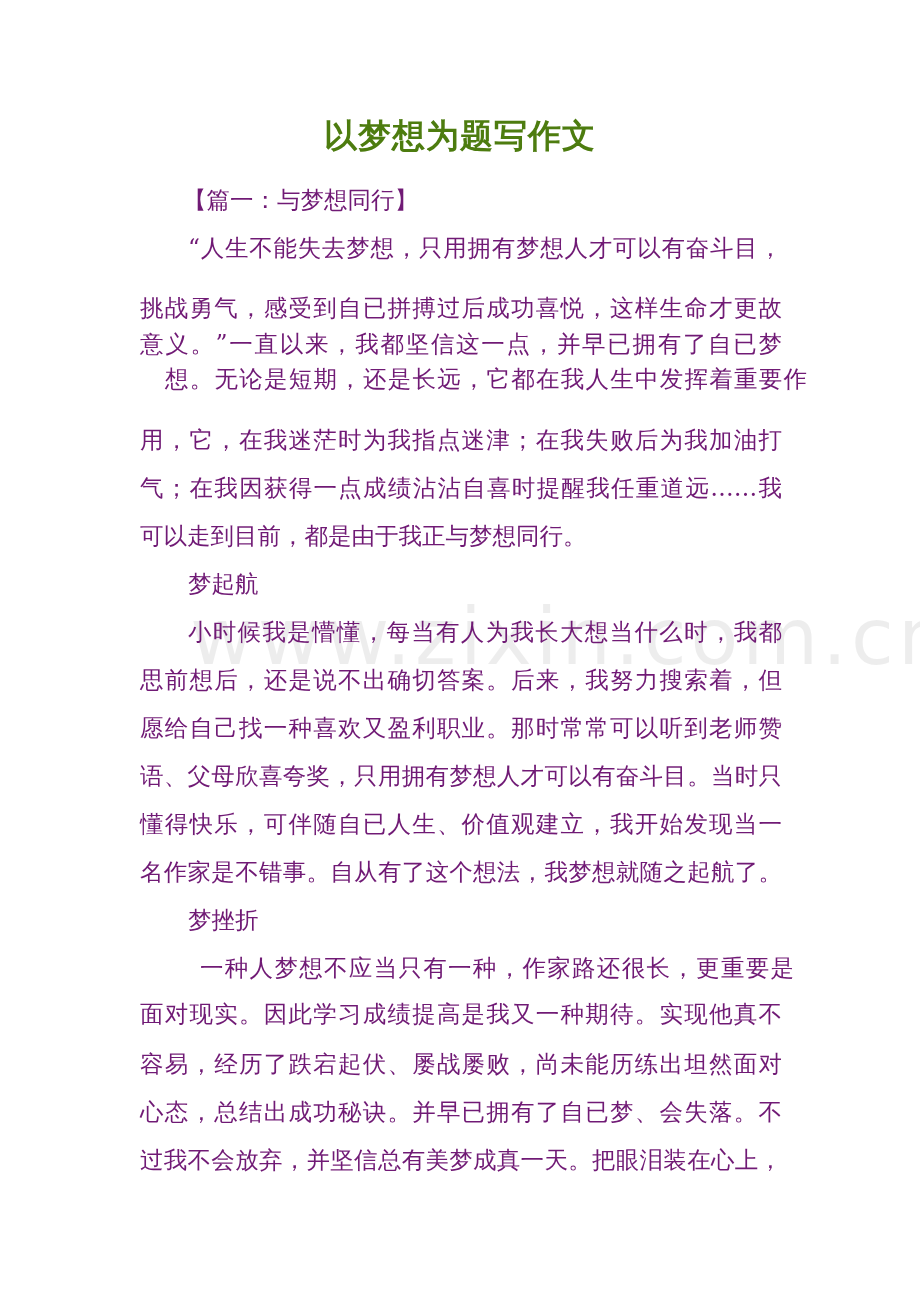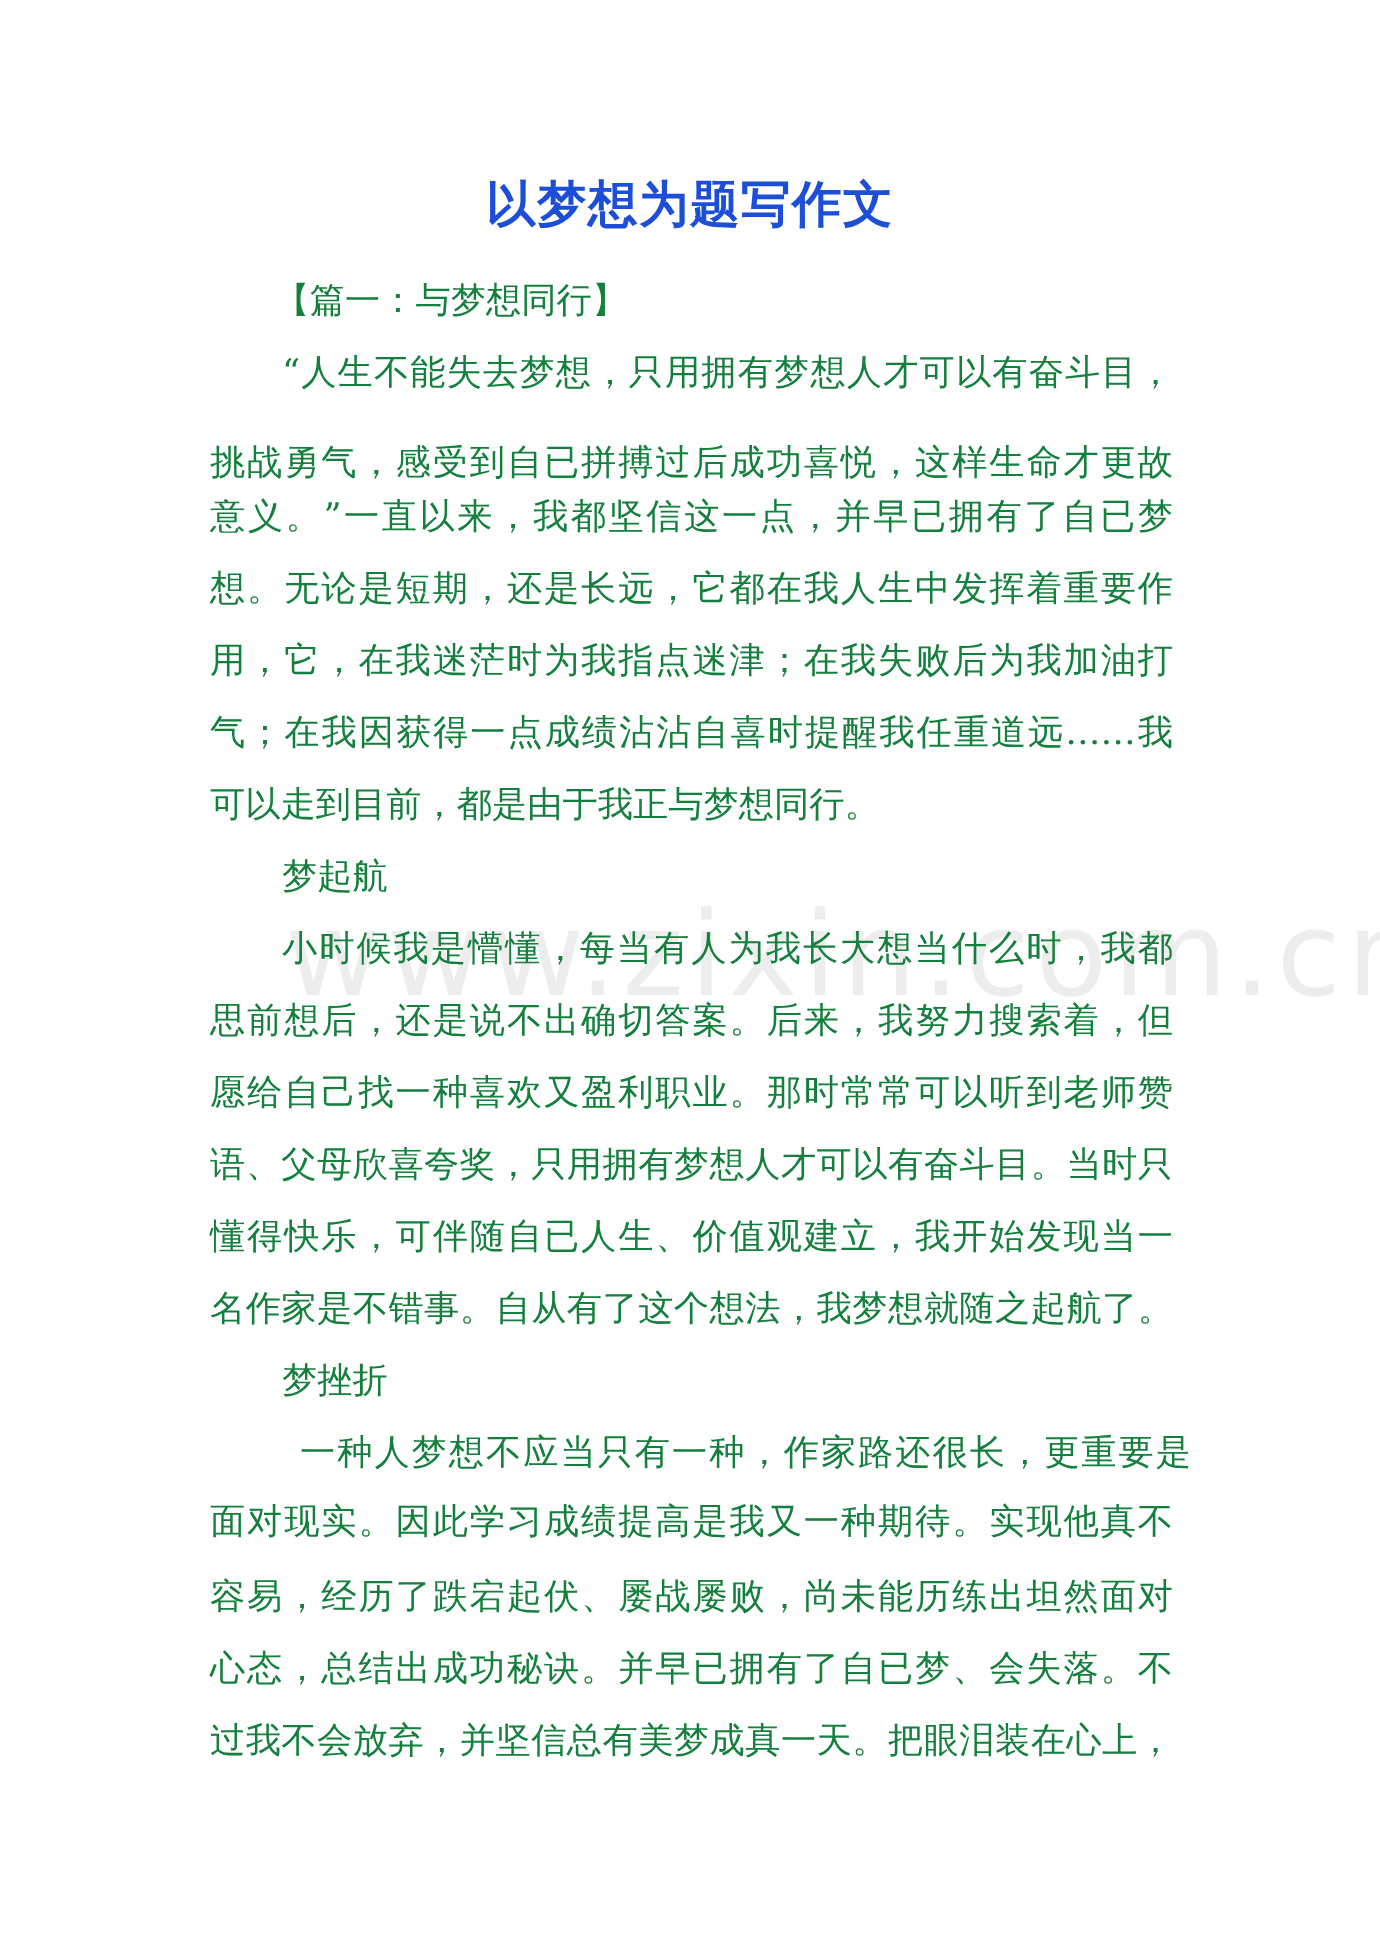--- a/index.html
+++ b/index.html
@@ -1,40 +1,40 @@
 <!DOCTYPE html>
 <html><head>
 <meta charset="utf-8">
 <style>
   html, body { margin: 0; padding: 0; background: #ffffff; }
   body { width: 920px; height: 1302px; position: relative; overflow: hidden;
          font-family: "DejaVu Serif", "Liberation Serif", serif; color: #111; }
   .page { position: absolute; left: 0; top: 0; width: 920px; height: 1302px; background: #fff; }
   .title { position: absolute; left: 0; width: 920px; top: 114px; text-align: center;
            font-family: "DejaVu Sans", "Liberation Sans", sans-serif; font-weight: bold;
-           font-size: 33px; line-height: 44px; color: #1d4ed8; letter-spacing: 1px; }
+           font-size: 33px; line-height: 44px; color: #4d7c0f; letter-spacing: 1px; }
   .line { position: absolute; left: 140px; width: 642px; font-size: 23.5px; line-height: 30px;
-          white-space: nowrap; text-align: justify; text-align-last: justify; color: #15803d; }
+          white-space: nowrap; text-align: justify; text-align-last: justify; color: #701a75; }
   .line.indent { left: 188px; width: 594px; }
   .line.short { text-align: left; text-align-last: left; }
   .watermark { position: absolute; left: 190px; top: 592px; font-family: "DejaVu Sans", "Liberation Sans", sans-serif;
                font-size: 78px; color: rgba(0,0,0,0.07); letter-spacing: 4px; pointer-events: none; }
 </style>
 </head>
 <body>
 
 <div class="page">
   <div class="watermark">www.zixin.com.cn</div>
   <div class="title">以梦想为题写作文</div>
   <div class="line short" style="left:183px; top:185px;">【篇一：与梦想同行】</div>
 
   <div class="line indent" style="top:233px;">“人生不能失去梦想，只用拥有梦想人才可以有奋斗目，</div>
   <div class="line" style="top:281px;margin-top:12px;">挑战勇气，感受到自已拼搏过后成功喜悦，这样生命才更故</div>
   <div class="line" style="top:329px;">意义。”一直以来，我都坚信这一点，并早已拥有了自已梦</div>
-  <div class="line" style="top:377px;">想。无论是短期，还是长远，它都在我人生中发挥着重要作</div>
+  <div class="line" style="top:364px;margin-left:25px;">想。无论是短期，还是长远，它都在我人生中发挥着重要作</div>
   <div class="line" style="top:425px;">用，它，在我迷茫时为我指点迷津；在我失败后为我加油打</div>
   <div class="line" style="top:473px;">气；在我因获得一点成绩沾沾自喜时提醒我任重道远……我</div>
   <div class="line short" style="top:521px;">可以走到目前，都是由于我正与梦想同行。</div>
 
   <div class="line indent short" style="top:569px;">梦起航</div>
 
   <div class="line indent" style="top:617px;">小时候我是懵懂，每当有人为我长大想当什么时，我都</div>
   <div class="line" style="top:665px;">思前想后，还是说不出确切答案。后来，我努力搜索着，但</div>
   <div class="line" style="top:713px;">愿给自己找一种喜欢又盈利职业。那时常常可以听到老师赞</div>
   <div class="line" style="top:761px;">语、父母欣喜夸奖，只用拥有梦想人才可以有奋斗目。当时只</div>

